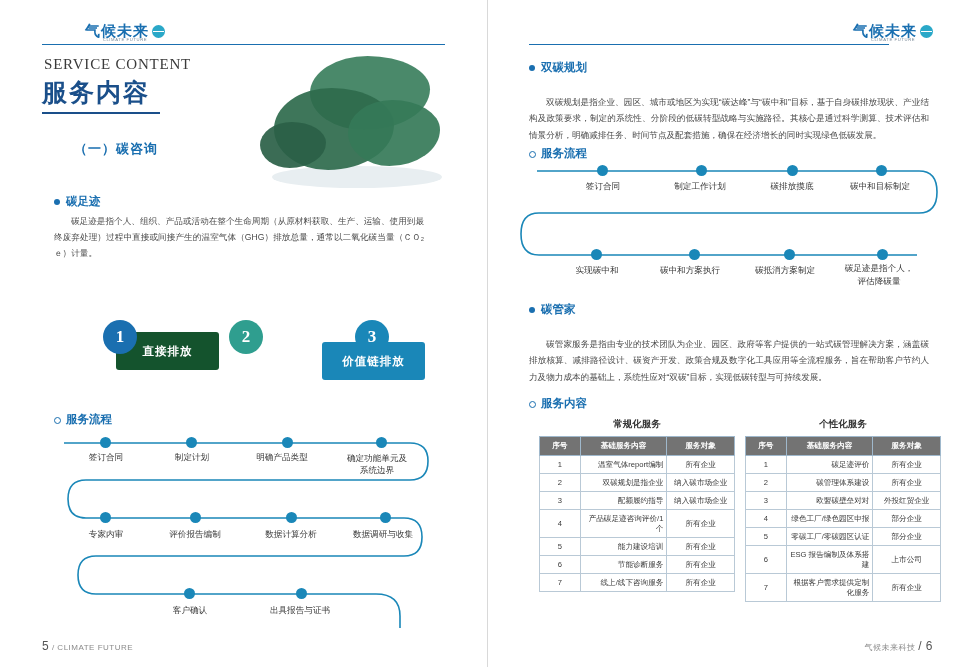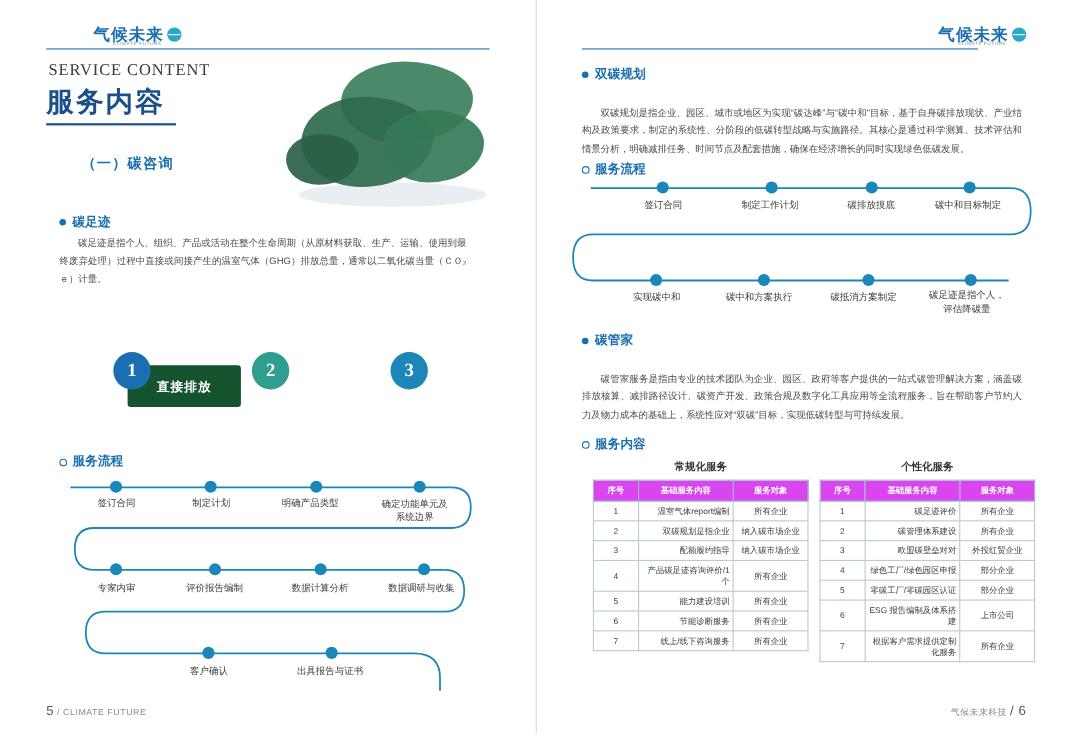--- a/index.html
+++ b/index.html
@@ -55,21 +55,21 @@
   .pagefoot .num{font-size:12px;color:#555;}
 
   
   .r-head{position:absolute;font-size:11.5px;font-weight:bold;color:#1a6fb0;padding-left:12px;}
   .r-head:before{content:"";position:absolute;left:0;top:5px;width:6px;height:6px;border-radius:50%;background:#1a6fb0;}
   .r-head.hollow:before{background:#fff;border:1.5px solid #1a6fb0;width:5px;height:5px;}
   .r-para{position:absolute;font-size:8.6px;line-height:1.9;color:#4a4a4a;text-align:justify;margin-top:14px;}
 
   .tbl-cap{position:absolute;font-size:9.5px;color:#333;font-weight:bold;text-align:center;}
   table.svc{position:absolute;border-collapse:collapse;font-size:7.6px;}
-  table.svc th{background:#d946ef;color:#fff;font-weight:bold;padding:4px 12px;border:1px solid #9fb8cc;text-align:center;}
+  table.svc th{background:#737373;color:#fff;font-weight:bold;padding:4px 12px;border:1px solid #9fb8cc;text-align:center;}
   table.svc td{border:1px solid #b9c9d6;padding:3.5px 3px;text-align:center;color:#3a3a3a;background:#fff;}
   table.svc td.idx{width:20px;}
   table.svc td.name{text-align:right;}
 </style>
 </head>
 <body>
 
 <div class="spread">
 
   <div class="page page-left">
@@ -98,20 +98,21 @@
 
     <div class="bullet" style="left:54px;top:194px;">碳足迹</div>
     <div class="para" style="left:54px;top:214px;width:370px;text-indent:17px;">碳足迹是指个人、组织、产品或活动在整个生命周期（从原材料获取、生产、运输、使用到最终废弃处理）过程中直接或间接产生的温室气体（GHG）排放总量，通常以二氧化碳当量（ＣＯ₂ｅ）计量。</div>
 
     <div class="numbadge" style="left:103px;top:320px;background:#1a6fb0;">1</div>
     <div class="numcard" style="left:70px;top:332px;background:#14532d;margin-left:46px;">直接排放</div>
 
     <div class="numbadge" style="left:229px;top:320px;background:#2f9e8f;">2</div>
 
     <div class="numbadge" style="left:355px;top:320px;background:#1a87b8;">3</div>
+    <div class="numcard" style="left:322px;top:342px;background:#1a87b8;">价值链排放</div>
 
     <div class="bullet hollow" style="left:54px;top:412px;">服务流程</div>
 
     <svg class="flowsvg" width="487" height="667">
       <path d="M64,443 H410 Q428,443 428,461 Q428,480 410,480 H86 Q68,480 68,499 Q68,518 86,518 H404" fill="none" stroke="#1a87b8" stroke-width="1.6"></path>
       <path d="M404,518 Q422,518 422,537 Q422,556 404,556 H96 Q78,556 78,575 Q78,594 96,594 H376
                Q400,594 400,616 L400,628" fill="none" stroke="#1a87b8" stroke-width="1.6"></path>
     </svg>
 
     <div class="node" style="left:100px;top:437px;"></div>

